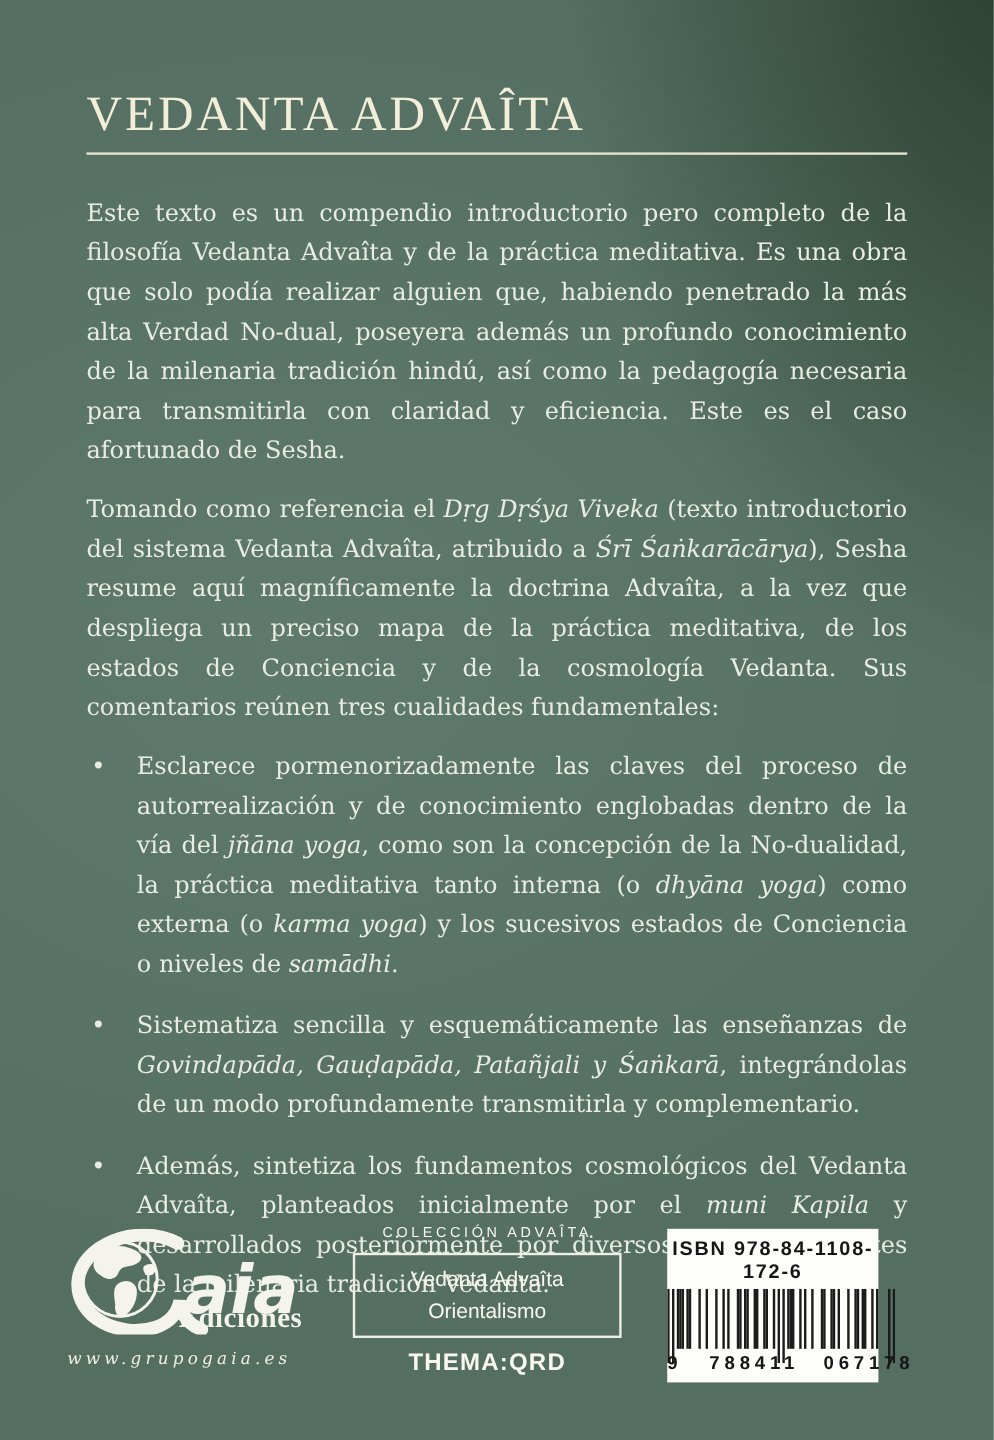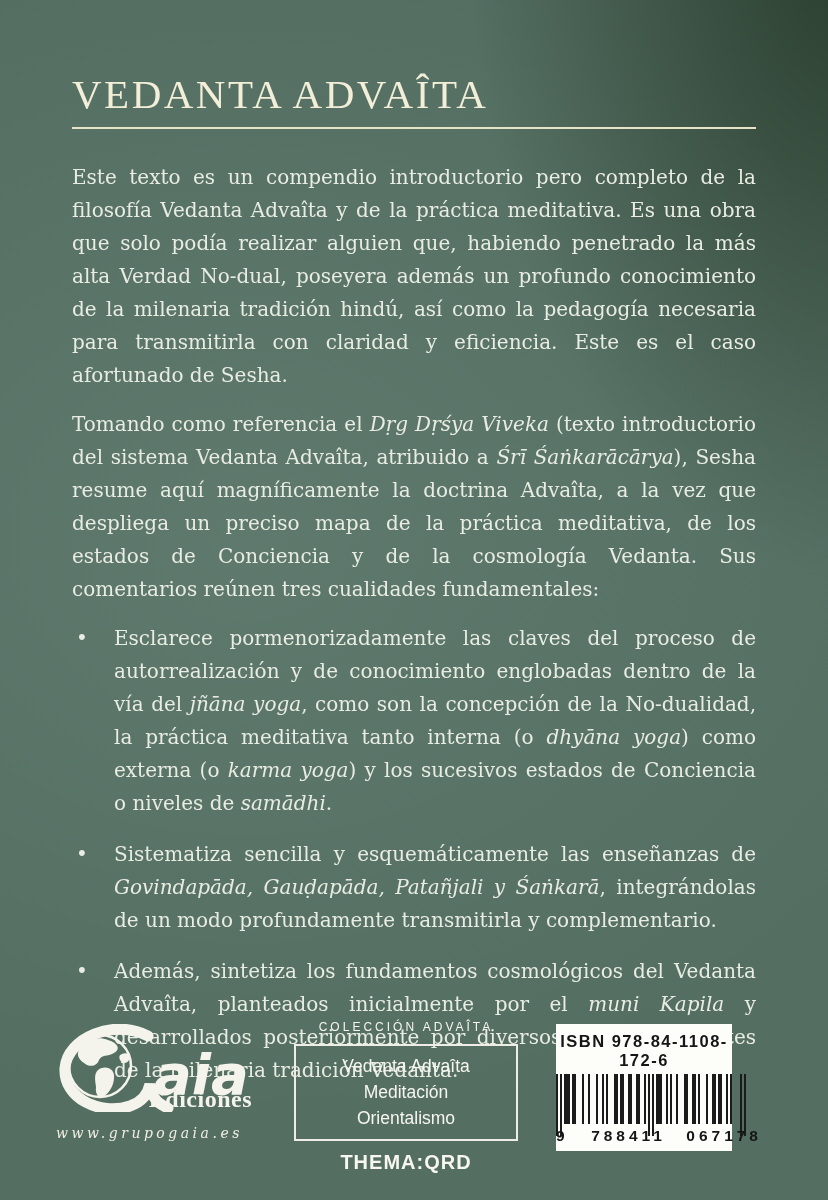--- a/index.html
+++ b/index.html
@@ -120,21 +120,20 @@
         <text x="98" y="70" font-family="DejaVu Sans, Liberation Sans, sans-serif" font-size="56" font-weight="bold" font-style="italic" fill="#f5f4ec">aia</text>
       </svg>
       <div class="logo-ediciones">Ediciones</div>
       <div class="logo-site">www.grupogaia.es</div>
     </div>
 
     <div class="coll-col">
       <h2 class="coll-title">COLECCIÓN ADVAÎTA</h2>
       <div class="coll-box">
         <div>Vedanta Advaîta</div>
-        <div>Meditación</div>
         <div>Orientalismo</div>
       </div>
       <div class="coll-thema">THEMA:QRD</div>
     </div>
 
     <div class="barcode-col">
       <div class="isbn-label">ISBN 978-84-1108-172-6</div>
       <div class="bars-wrap">
         <svg id="ean-svg" width="190" height="62" viewBox="0 0 190 62" aria-hidden="true">
             <rect x="0" y="0" width="2" height="62" fill="#1b1b1b"></rect>

